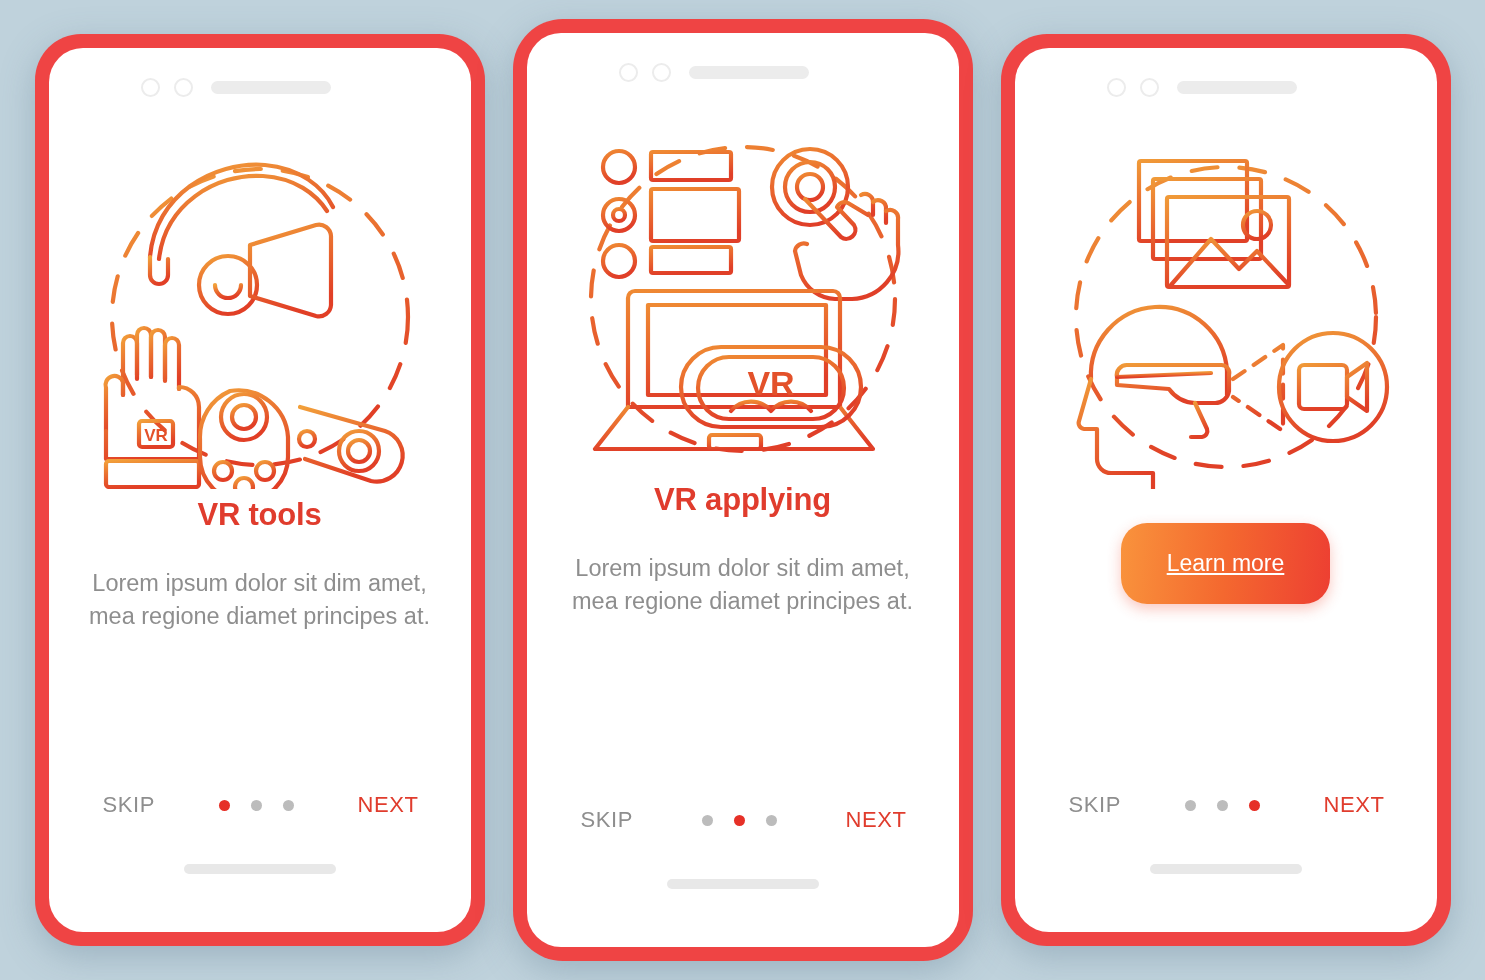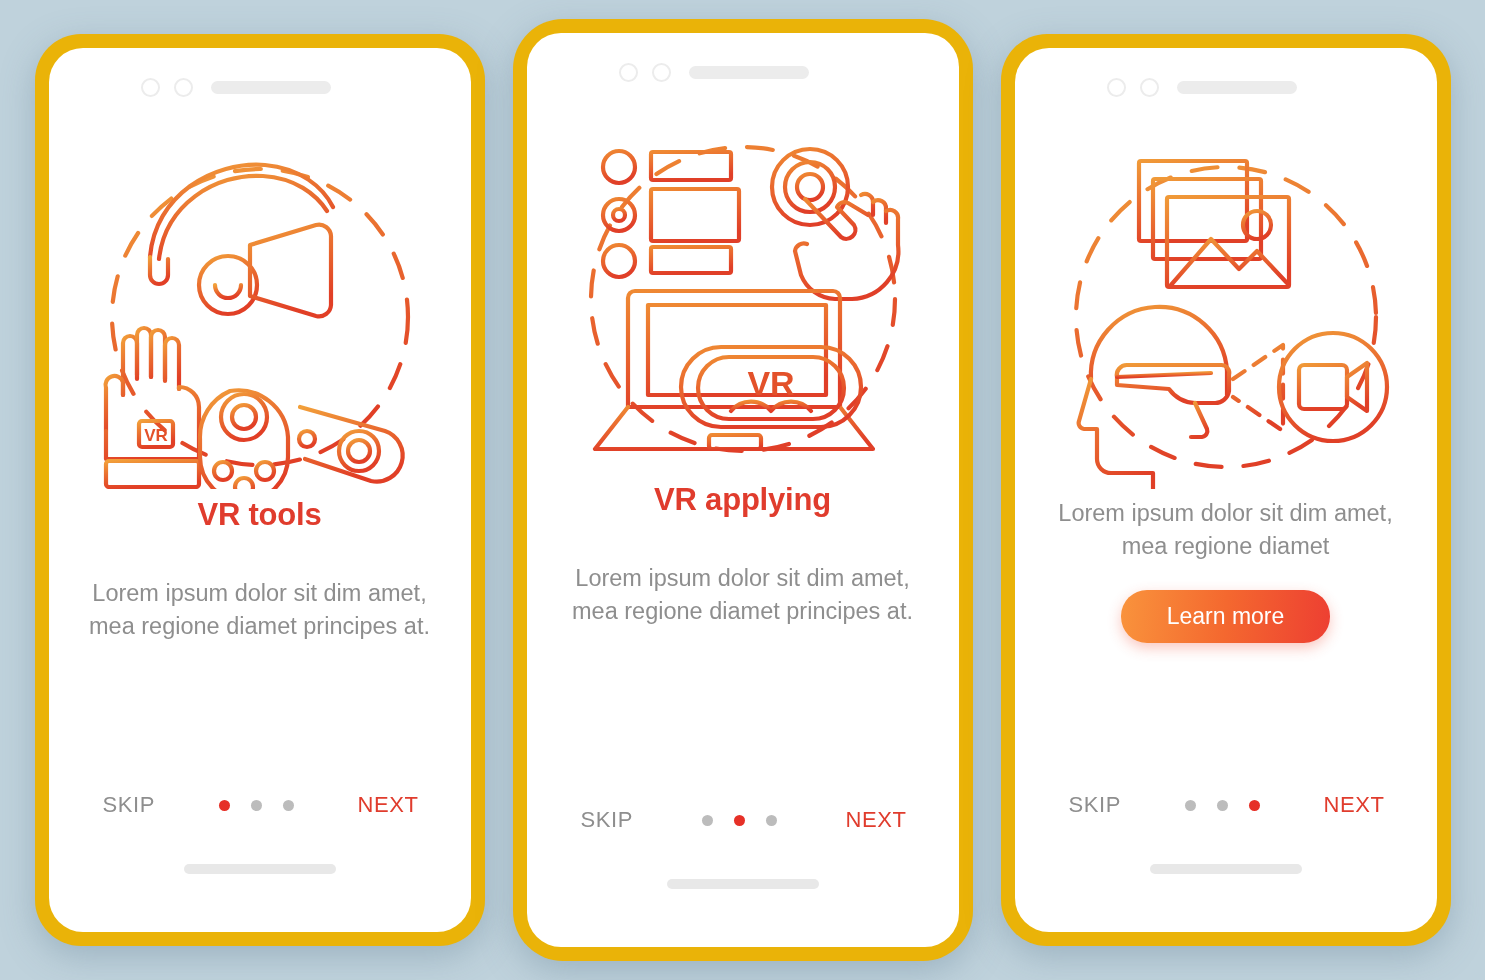--- a/index.html
+++ b/index.html
@@ -17,21 +17,21 @@
     position: absolute;
     inset: 0;
     display: flex;
     align-items: center;
     justify-content: center;
   }
 
   
   .phone {
     position: relative;
-    background: #eab308;
+    background: #ef4444;
     border-radius: 46px;
     padding: 14px;
     box-shadow: 0 10px 34px rgba(92,120,140,0.34);
   }
   .phone.p1 { width: 450px; height: 912px; }
   .phone.p2 { width: 460px; height: 942px; margin: 0 28px; border-radius: 50px; }
   .phone.p3 { width: 450px; height: 912px; }
 
   .screen {
     width: 100%;
@@ -80,44 +80,45 @@
   .copy {
     flex: 0 0 auto;
     text-align: center;
     padding: 0 34px;
   }
   .title {
     font-size: 31px;
     font-weight: bold;
     color: #e03c2d;
     letter-spacing: -0.2px;
-    margin-bottom: 44px;
+    margin-bottom: 34px;
   }
   .desc {
     font-size: 23.5px;
     line-height: 1.42;
     color: #8e8e8e;
   }
 
   
   .cta-wrap {
     display: flex;
     justify-content: center;
     margin-top: 26px;
   }
   .cta {
     border: none;
     cursor: pointer;
-    padding: 13px 46px;
+    padding: 27px 46px;
     border-radius: 26px;
     font-size: 23px;
     color: #fff;
     font-family: "Liberation Sans", sans-serif;
     background: linear-gradient(95deg, #f9933c 0%, #f4682f 50%, #ed3f32 100%);
     box-shadow: 0 5px 14px rgba(238,70,45,0.30);
+    text-decoration: underline;
   }
 
   
   .nav {
     margin-top: auto;
     display: flex;
     align-items: center;
     justify-content: space-between;
     padding: 0 52px 0 54px;
     flex: 0 0 auto;
@@ -367,21 +368,20 @@
             <path d="M222 196 L222 300"></path>
 
             <circle cx="272" cy="248" r="54"></circle>
             <rect x="238" y="226" width="48" height="44" rx="5"></rect>
             <path d="M286 238 L306 224 L306 272 L286 258 Z"></path>
           </g>
         </svg>
       </div>
 
       <div class="copy">
-        <div class="desc">Lorem ipsum dolor sit dim amet, mea regione diamet</div>
         <div class="cta-wrap">
           <button class="cta">Learn more</button>
         </div>
       </div>
 
       <div class="nav">
         <div class="nav-skip">SKIP</div>
         <div class="dots">
           <span class="dot"></span>
           <span class="dot"></span>

